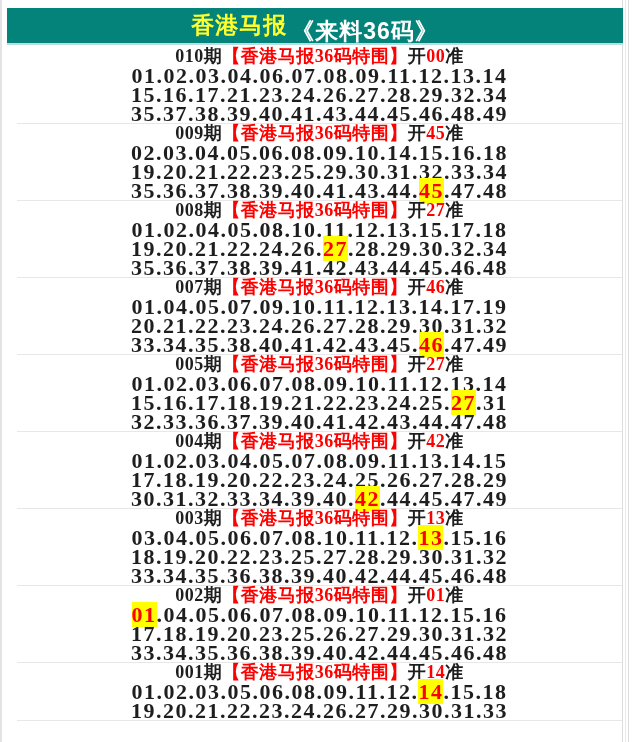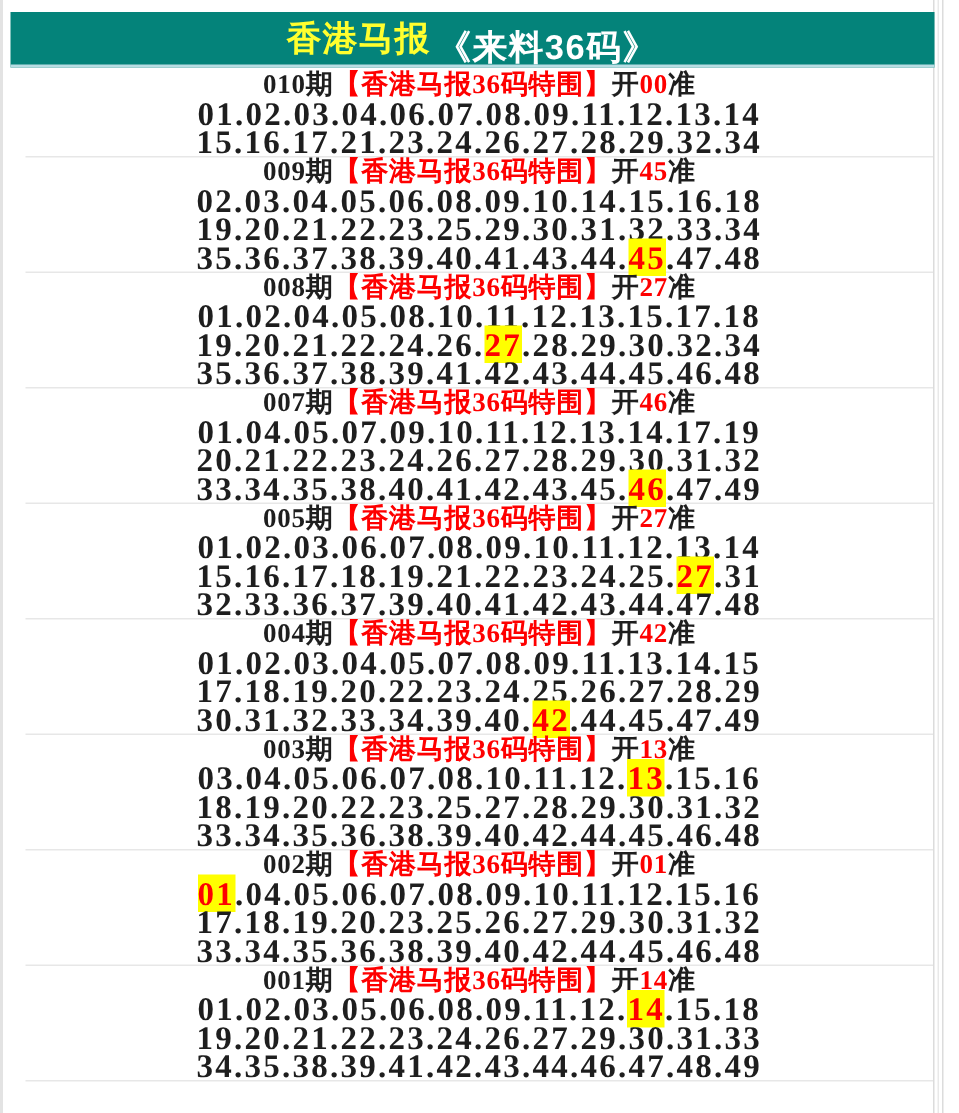--- a/index.html
+++ b/index.html
@@ -55,20 +55,21 @@
 <div class="header">
   <span class="t-brand">香港马报</span>
   <span class="t-book">《来料36码》</span>
 </div>
 
 <div class="content">
     <div class="block">
       <div class="title-line"><span>010期</span><span class="red">【香港马报36码特围】</span><span>开</span><span class="red">00</span><span>准</span></div>
       <div class="num-line"><span>01</span>.<span>02</span>.<span>03</span>.<span>04</span>.<span>06</span>.<span>07</span>.<span>08</span>.<span>09</span>.<span>11</span>.<span>12</span>.<span>13</span>.<span>14</span></div>
       <div class="num-line"><span>15</span>.<span>16</span>.<span>17</span>.<span>21</span>.<span>23</span>.<span>24</span>.<span>26</span>.<span>27</span>.<span>28</span>.<span>29</span>.<span>32</span>.<span>34</span></div>
+      <div class="num-line"><span>35</span>.<span>37</span>.<span>38</span>.<span>39</span>.<span>40</span>.<span>41</span>.<span>43</span>.<span>44</span>.<span>45</span>.<span>46</span>.<span>48</span>.<span>49</span></div>
     </div>
     <div class="block">
       <div class="title-line"><span>009期</span><span class="red">【香港马报36码特围】</span><span>开</span><span class="red">45</span><span>准</span></div>
       <div class="num-line"><span>02</span>.<span>03</span>.<span>04</span>.<span>05</span>.<span>06</span>.<span>08</span>.<span>09</span>.<span>10</span>.<span>14</span>.<span>15</span>.<span>16</span>.<span>18</span></div>
       <div class="num-line"><span>19</span>.<span>20</span>.<span>21</span>.<span>22</span>.<span>23</span>.<span>25</span>.<span>29</span>.<span>30</span>.<span>31</span>.<span>32</span>.<span>33</span>.<span>34</span></div>
       <div class="num-line"><span>35</span>.<span>36</span>.<span>37</span>.<span>38</span>.<span>39</span>.<span>40</span>.<span>41</span>.<span>43</span>.<span>44</span>.<span class="hl">45</span>.<span>47</span>.<span>48</span></div>
     </div>
     <div class="block">
       <div class="title-line"><span>008期</span><span class="red">【香港马报36码特围】</span><span>开</span><span class="red">27</span><span>准</span></div>
       <div class="num-line"><span>01</span>.<span>02</span>.<span>04</span>.<span>05</span>.<span>08</span>.<span>10</span>.<span>11</span>.<span>12</span>.<span>13</span>.<span>15</span>.<span>17</span>.<span>18</span></div>
@@ -102,15 +103,14 @@
     <div class="block">
       <div class="title-line"><span>002期</span><span class="red">【香港马报36码特围】</span><span>开</span><span class="red">01</span><span>准</span></div>
       <div class="num-line"><span class="hl">01</span>.<span>04</span>.<span>05</span>.<span>06</span>.<span>07</span>.<span>08</span>.<span>09</span>.<span>10</span>.<span>11</span>.<span>12</span>.<span>15</span>.<span>16</span></div>
       <div class="num-line"><span>17</span>.<span>18</span>.<span>19</span>.<span>20</span>.<span>23</span>.<span>25</span>.<span>26</span>.<span>27</span>.<span>29</span>.<span>30</span>.<span>31</span>.<span>32</span></div>
       <div class="num-line"><span>33</span>.<span>34</span>.<span>35</span>.<span>36</span>.<span>38</span>.<span>39</span>.<span>40</span>.<span>42</span>.<span>44</span>.<span>45</span>.<span>46</span>.<span>48</span></div>
     </div>
     <div class="block">
       <div class="title-line"><span>001期</span><span class="red">【香港马报36码特围】</span><span>开</span><span class="red">14</span><span>准</span></div>
       <div class="num-line"><span>01</span>.<span>02</span>.<span>03</span>.<span>05</span>.<span>06</span>.<span>08</span>.<span>09</span>.<span>11</span>.<span>12</span>.<span class="hl">14</span>.<span>15</span>.<span>18</span></div>
       <div class="num-line"><span>19</span>.<span>20</span>.<span>21</span>.<span>22</span>.<span>23</span>.<span>24</span>.<span>26</span>.<span>27</span>.<span>29</span>.<span>30</span>.<span>31</span>.<span>33</span></div>
-      <div class="num-line"><span>34</span>.<span>35</span>.<span>38</span>.<span>39</span>.<span>41</span>.<span>42</span>.<span>43</span>.<span>44</span>.<span>46</span>.<span>47</span>.<span>48</span>.<span>49</span></div>
     </div>
   </div>
 
 </body></html>

